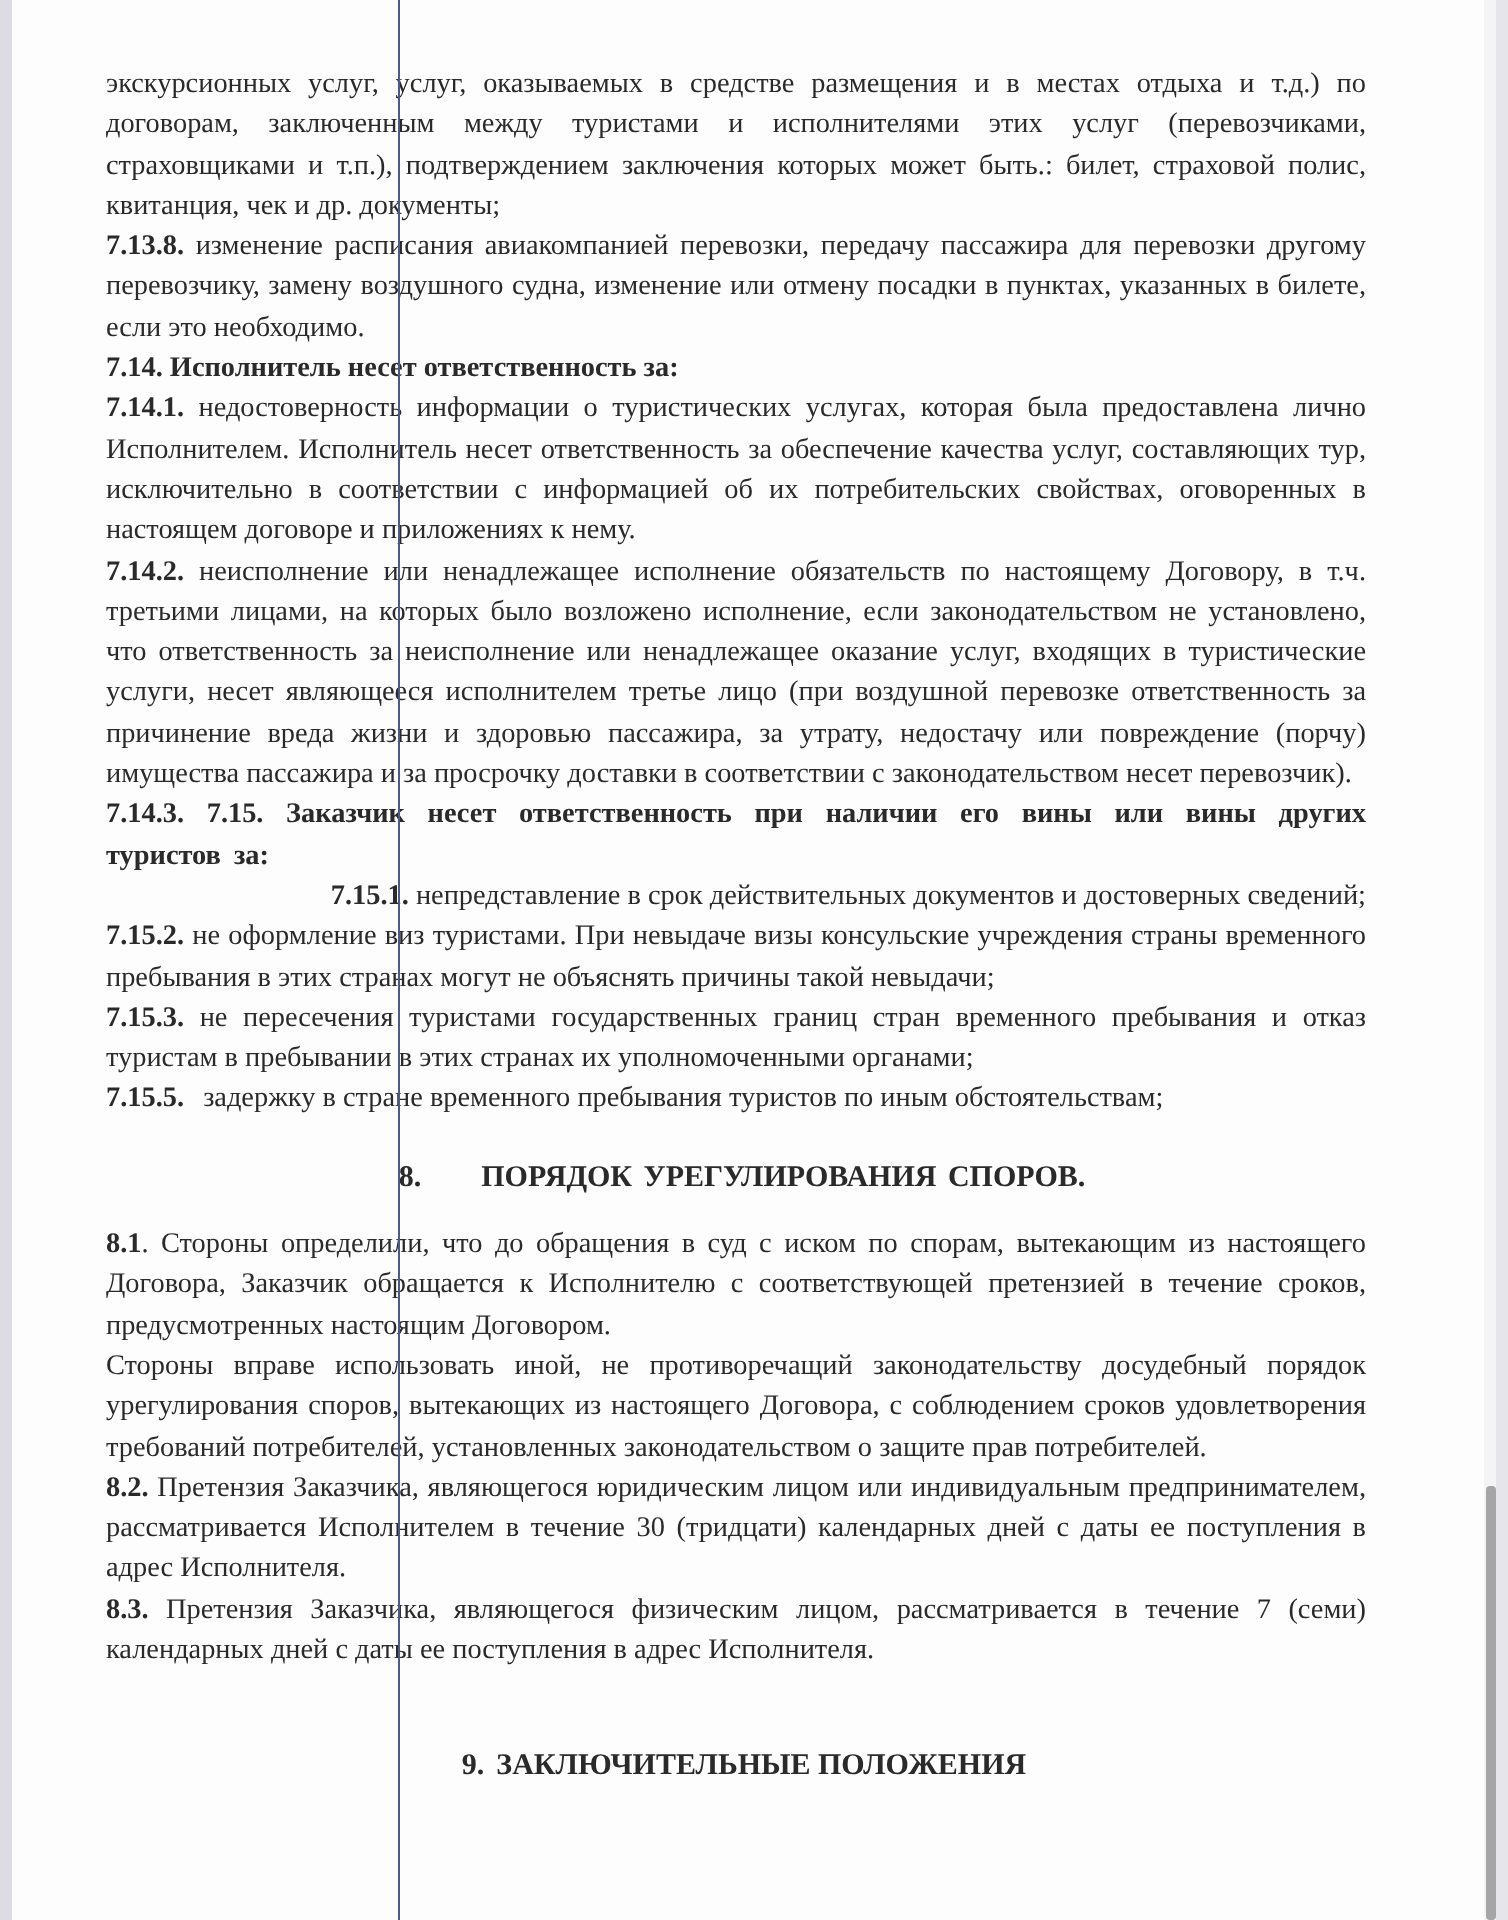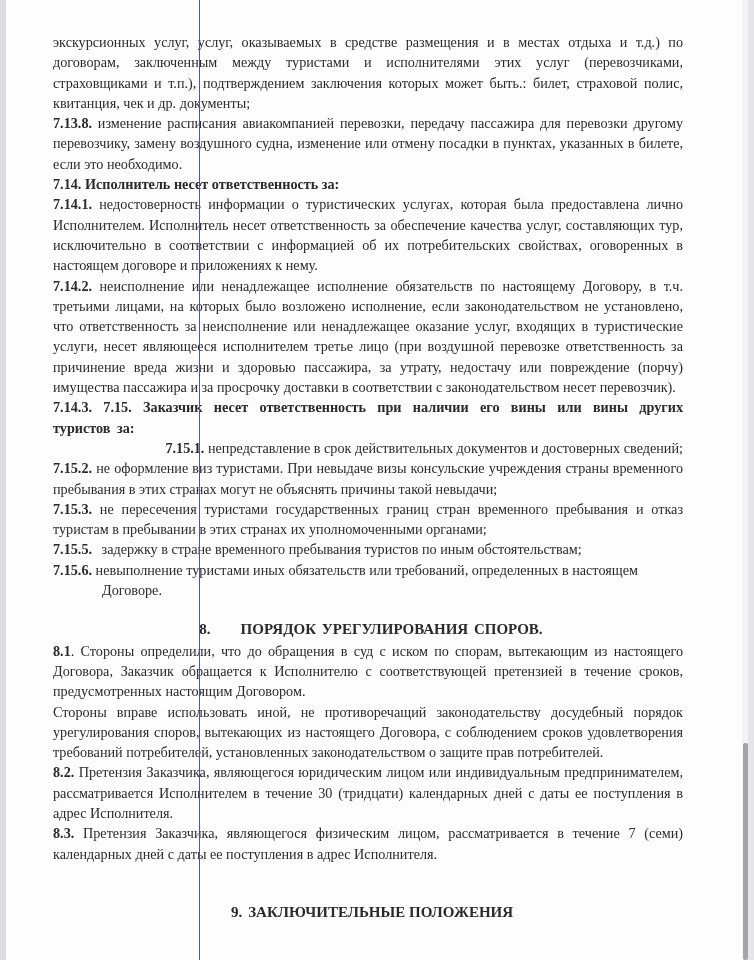--- a/index.html
+++ b/index.html
@@ -35,21 +35,21 @@
     font-size: 14.2px; line-height: 20.3px;
   }
   .p { text-align: justify; margin: 0; }
   .p.last-left { text-align: right; }
   .num { font-weight: bold; margin-top: 12px; }
   .bold { font-weight: bold; }
   .hang { padding-left: 49px; text-indent: -49px; text-align: left; }
   .heading {
     font-weight: bold; text-align: center; font-size: 15px; margin: 0;
   }
-  .h8 { margin-top: 19px; margin-bottom: 1px; padding-left: 6px; word-spacing: 2px; }
+  .h8 { margin-top: 19px; margin-bottom: 13px; padding-left: 6px; word-spacing: 2px; }
   .h8 .hn { margin-right: 30px; }
   .h9 { margin-top: 38px; margin-bottom: 0; padding-left: 8px; }
   .h9 .hn { margin-right: 6px; }
   .gap { display: inline-block; width: 6px; }
 </style>
 </head>
 <body>
 
 <div class="left-edge"></div>
 <div class="page"></div>
@@ -86,24 +86,20 @@
     <span>не оформление виз туристами. При невыдаче визы консульские учреждения страны временного пребывания в этих странах могут не объяснять причины такой невыдачи;</span>
   </p>
   <p class="p">
     <span class="num">7.15.3.</span>
     <span>не пересечения туристами государственных границ стран временного пребывания и отказ туристам в пребывании в этих странах их уполномоченными органами;</span>
   </p>
   <p class="p">
     <span class="num">7.15.5.</span><span class="gap"></span>
     <span>задержку в стране временного пребывания туристов по иным обстоятельствам;</span>
   </p>
-  <p class="p hang">
-    <span class="num">7.15.6.</span>
-    <span>невыполнение туристами иных обязательств или требований, определенных в настоящем Договоре.</span>
-  </p>
 
   <p class="heading h8">
     <span class="hn">8.</span><span>ПОРЯДОК УРЕГУЛИРОВАНИЯ СПОРОВ.</span>
   </p>
   <p class="p">
     <span class="num">8.1</span><span>. Стороны определили, что до обращения в суд с иском по спорам, вытекающим из настоящего Договора, Заказчик обращается к Исполнителю с соответствующей претензией в течение сроков, предусмотренных настоящим Договором.</span>
   </p>
   <p class="p">
     <span>Стороны вправе использовать иной, не противоречащий законодательству досудебный порядок урегулирования споров, вытекающих из настоящего Договора, с соблюдением сроков удовлетворения требований потребителей, установленных законодательством о защите прав потребителей.</span>
   </p>

